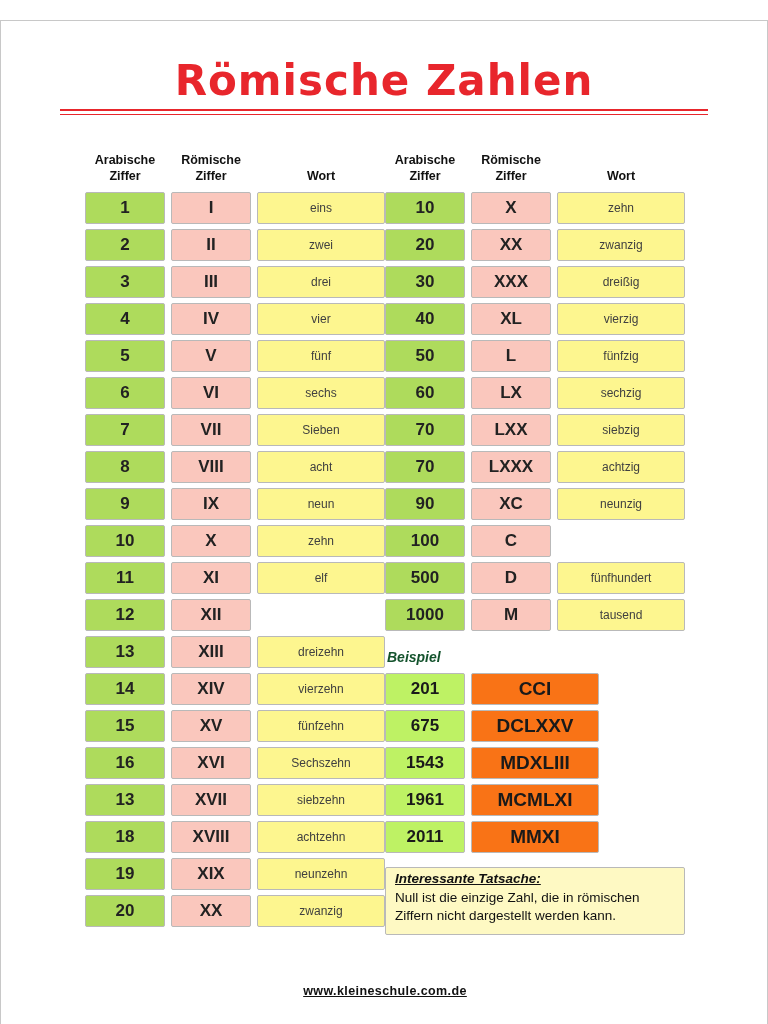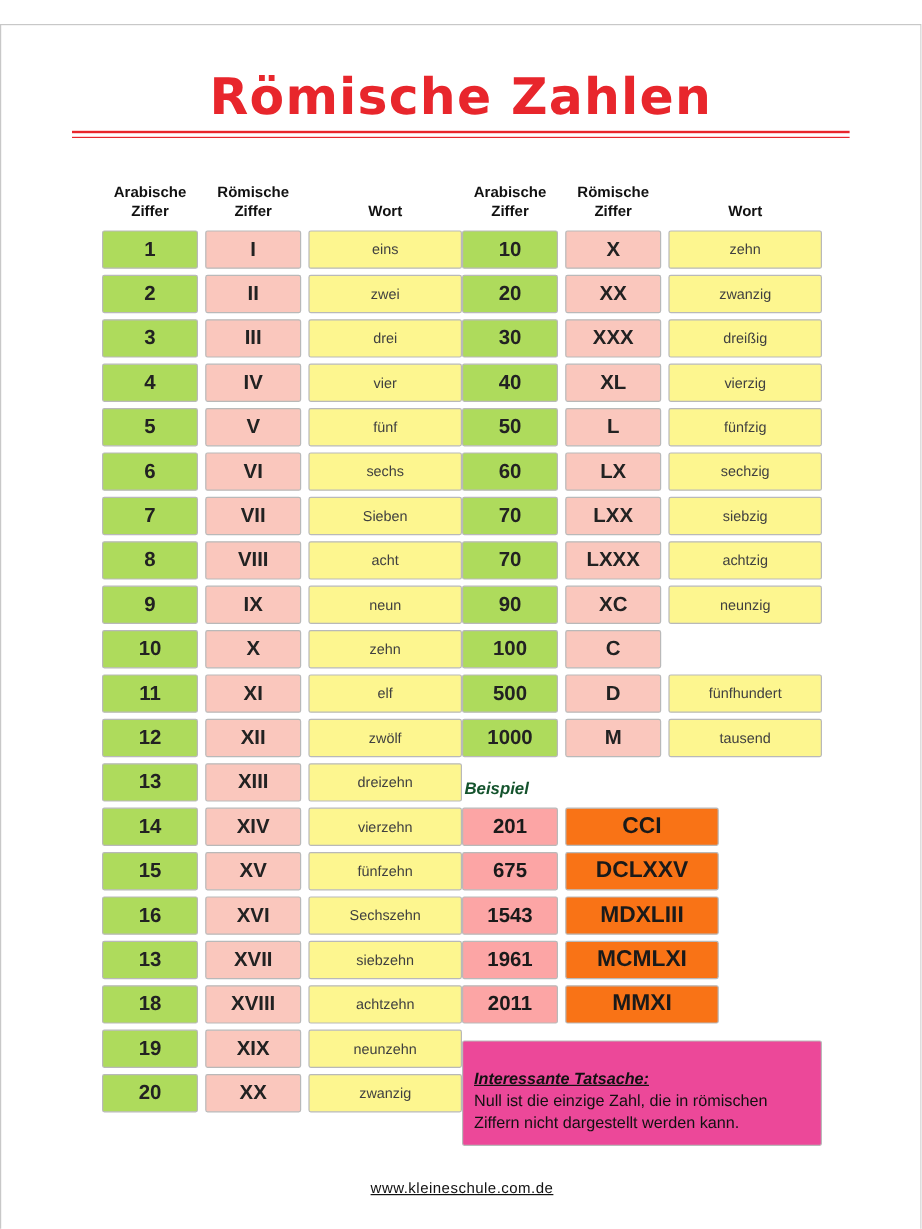--- a/index.html
+++ b/index.html
@@ -129,41 +129,41 @@
     font-style: italic;
     color: #14532d;
     padding-left: 2px;
   }
   .row-ex {
     display: flex;
     margin-bottom: 5px;
   }
   .cell-ex-arab {
     width: 80px;
-    background: #fca5a5;
+    background: #bef264;
     font-weight: bold;
     font-size: 17px;
   }
   .cell-ex-rom {
     width: 128px;
     margin-left: 6px;
     background: #f97316;
     font-weight: bold;
     font-size: 19px;
   }
 
   
   .fact-box {
     margin-top: 14px;
     width: 300px;
     box-sizing: border-box;
-    background: #ec4899;
+    background: #fef9c3;
     border: 1px solid #b9b9b9;
     border-radius: 2px;
-    padding: 23px 9px 9px 9px;
+    padding: 3px 9px 9px 9px;
   }
   .fact-title {
     font-size: 13.5px;
     font-weight: bold;
     font-style: italic;
     text-decoration: underline;
     margin-bottom: 3px;
     color: #111;
   }
   .fact-text {
@@ -175,21 +175,21 @@
   
   .footer {
     position: absolute;
     bottom: 44px;
     left: 0;
     width: 768px;
     text-align: center;
   }
   .footer-link {
     font-size: 12.5px;
-    font-weight: normal;
+    font-weight: bold;
     color: #111;
     text-decoration: underline;
     letter-spacing: 0.4px;
   }
 </style>
 </head>
 <body>
 
 <div class="page">
 
@@ -269,21 +269,20 @@
         <div class="cell cell-wort">zehn</div>
       </div>
       <div class="row">
         <div class="cell cell-arab">11</div>
         <div class="cell cell-rom">XI</div>
         <div class="cell cell-wort">elf</div>
       </div>
       <div class="row">
         <div class="cell cell-arab">12</div>
         <div class="cell cell-rom">XII</div>
-        <div class="cell cell-wort">zwölf</div>
       </div>
       <div class="row">
         <div class="cell cell-arab">13</div>
         <div class="cell cell-rom">XIII</div>
         <div class="cell cell-wort">dreizehn</div>
       </div>
       <div class="row">
         <div class="cell cell-arab">14</div>
         <div class="cell cell-rom">XIV</div>
         <div class="cell cell-wort">vierzehn</div>

